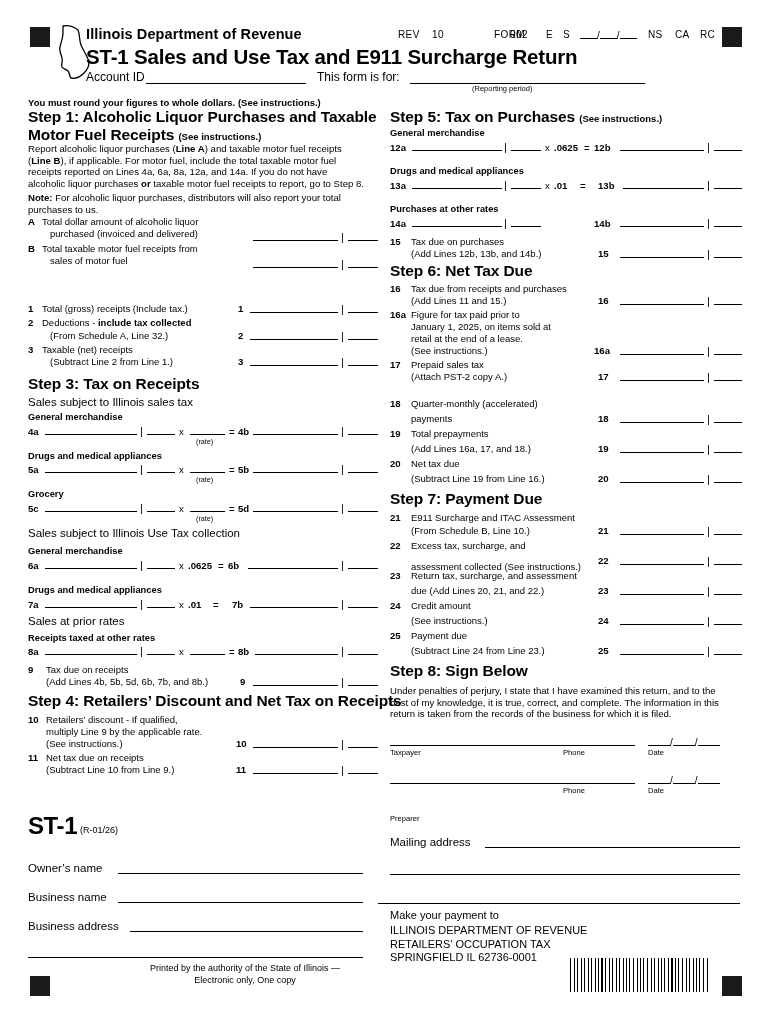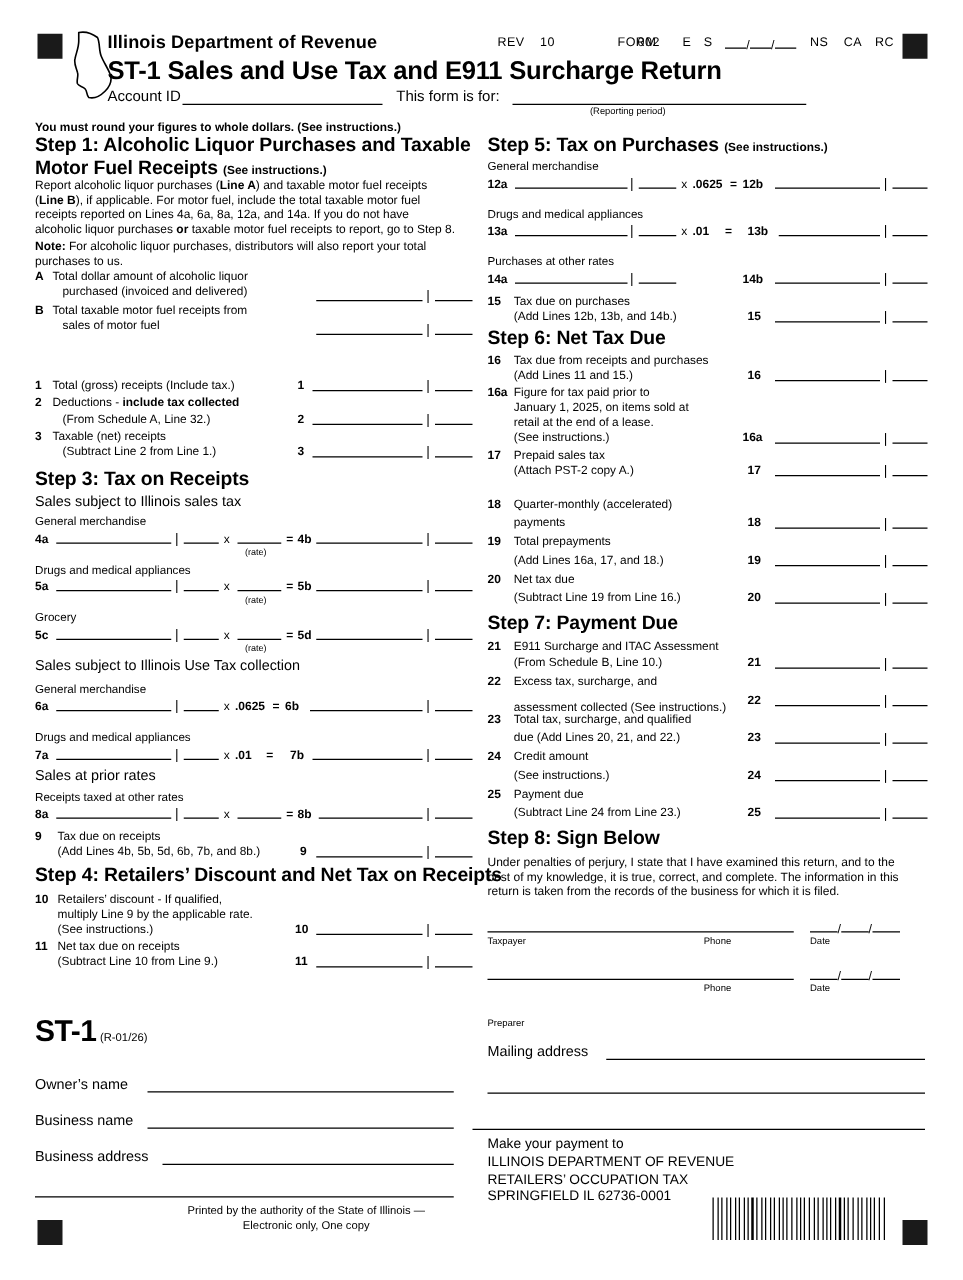--- a/index.html
+++ b/index.html
@@ -36,21 +36,21 @@
 
   
   .rule{position:absolute;border-bottom:1px solid #000;}
   .rule.thin{border-bottom-width:.8px;}
   .rule.thick{border-bottom-width:1.6px;}
 
   .step-h{position:absolute;font-size:15.5px;font-weight:bold;letter-spacing:-.1px;}
   .step-h .sm{font-size:9.5px;font-weight:bold;letter-spacing:0;}
   .body-t{position:absolute;font-size:9.6px;line-height:11.6px;}
   .sub-h{position:absolute;font-size:11.5px;}
-  .small-h{position:absolute;font-size:9.3px;}
+  .small-h{position:absolute;font-size:9.3px;font-weight:bold;}
   .lineno{position:absolute;font-size:9.6px;font-weight:bold;}
   .lbl{position:absolute;font-size:9.5px;line-height:11.4px;}
   .b{font-weight:bold;}
   .rate-cap{position:absolute;font-size:7.2px;}
   .op{position:absolute;font-size:9.6px;}
   .op.bold{font-weight:bold;}
 
   
   .amt-long{position:absolute;border-bottom:1.3px solid #000;height:0;}
   .amt-short{position:absolute;border-bottom:1.3px solid #000;height:0;}
@@ -391,21 +391,21 @@
 
   <div class="lineno" style="left:390px;top:540px;">22</div>
   <div class="lbl" style="left:411px;top:540px;">Excess tax, surcharge, and</div>
   <div class="lbl" style="left:411px;top:561px;">assessment collected (See instructions.)</div>
   <div class="lineno" style="left:598px;top:555px;">22</div>
   <div class="amt-long" style="left:620px;top:564px;width:84px;"></div>
   <div class="pipe" style="left:707px;top:557px;">|</div>
   <div class="amt-short" style="left:714px;top:564px;width:28px;"></div>
 
   <div class="lineno" style="left:390px;top:570px;">23</div>
-  <div class="lbl" style="left:411px;top:570px;">Total tax, surcharge, and qualified</div>
+  <div class="lbl" style="left:411px;top:570px;">Return tax, surcharge, and assessment</div>
   <div class="lbl" style="left:411px;top:585px;">due (Add Lines 20, 21, and 22.)</div>
   <div class="lineno" style="left:598px;top:585px;">23</div>
   <div class="amt-long" style="left:620px;top:594px;width:84px;"></div>
   <div class="pipe" style="left:707px;top:587px;">|</div>
   <div class="amt-short" style="left:714px;top:594px;width:28px;"></div>
 
   <div class="lineno" style="left:390px;top:600px;">24</div>
   <div class="lbl" style="left:411px;top:600px;">Credit amount</div>
   <div class="lbl" style="left:411px;top:615px;">(See instructions.)</div>
   <div class="lineno" style="left:598px;top:615px;">24</div>

